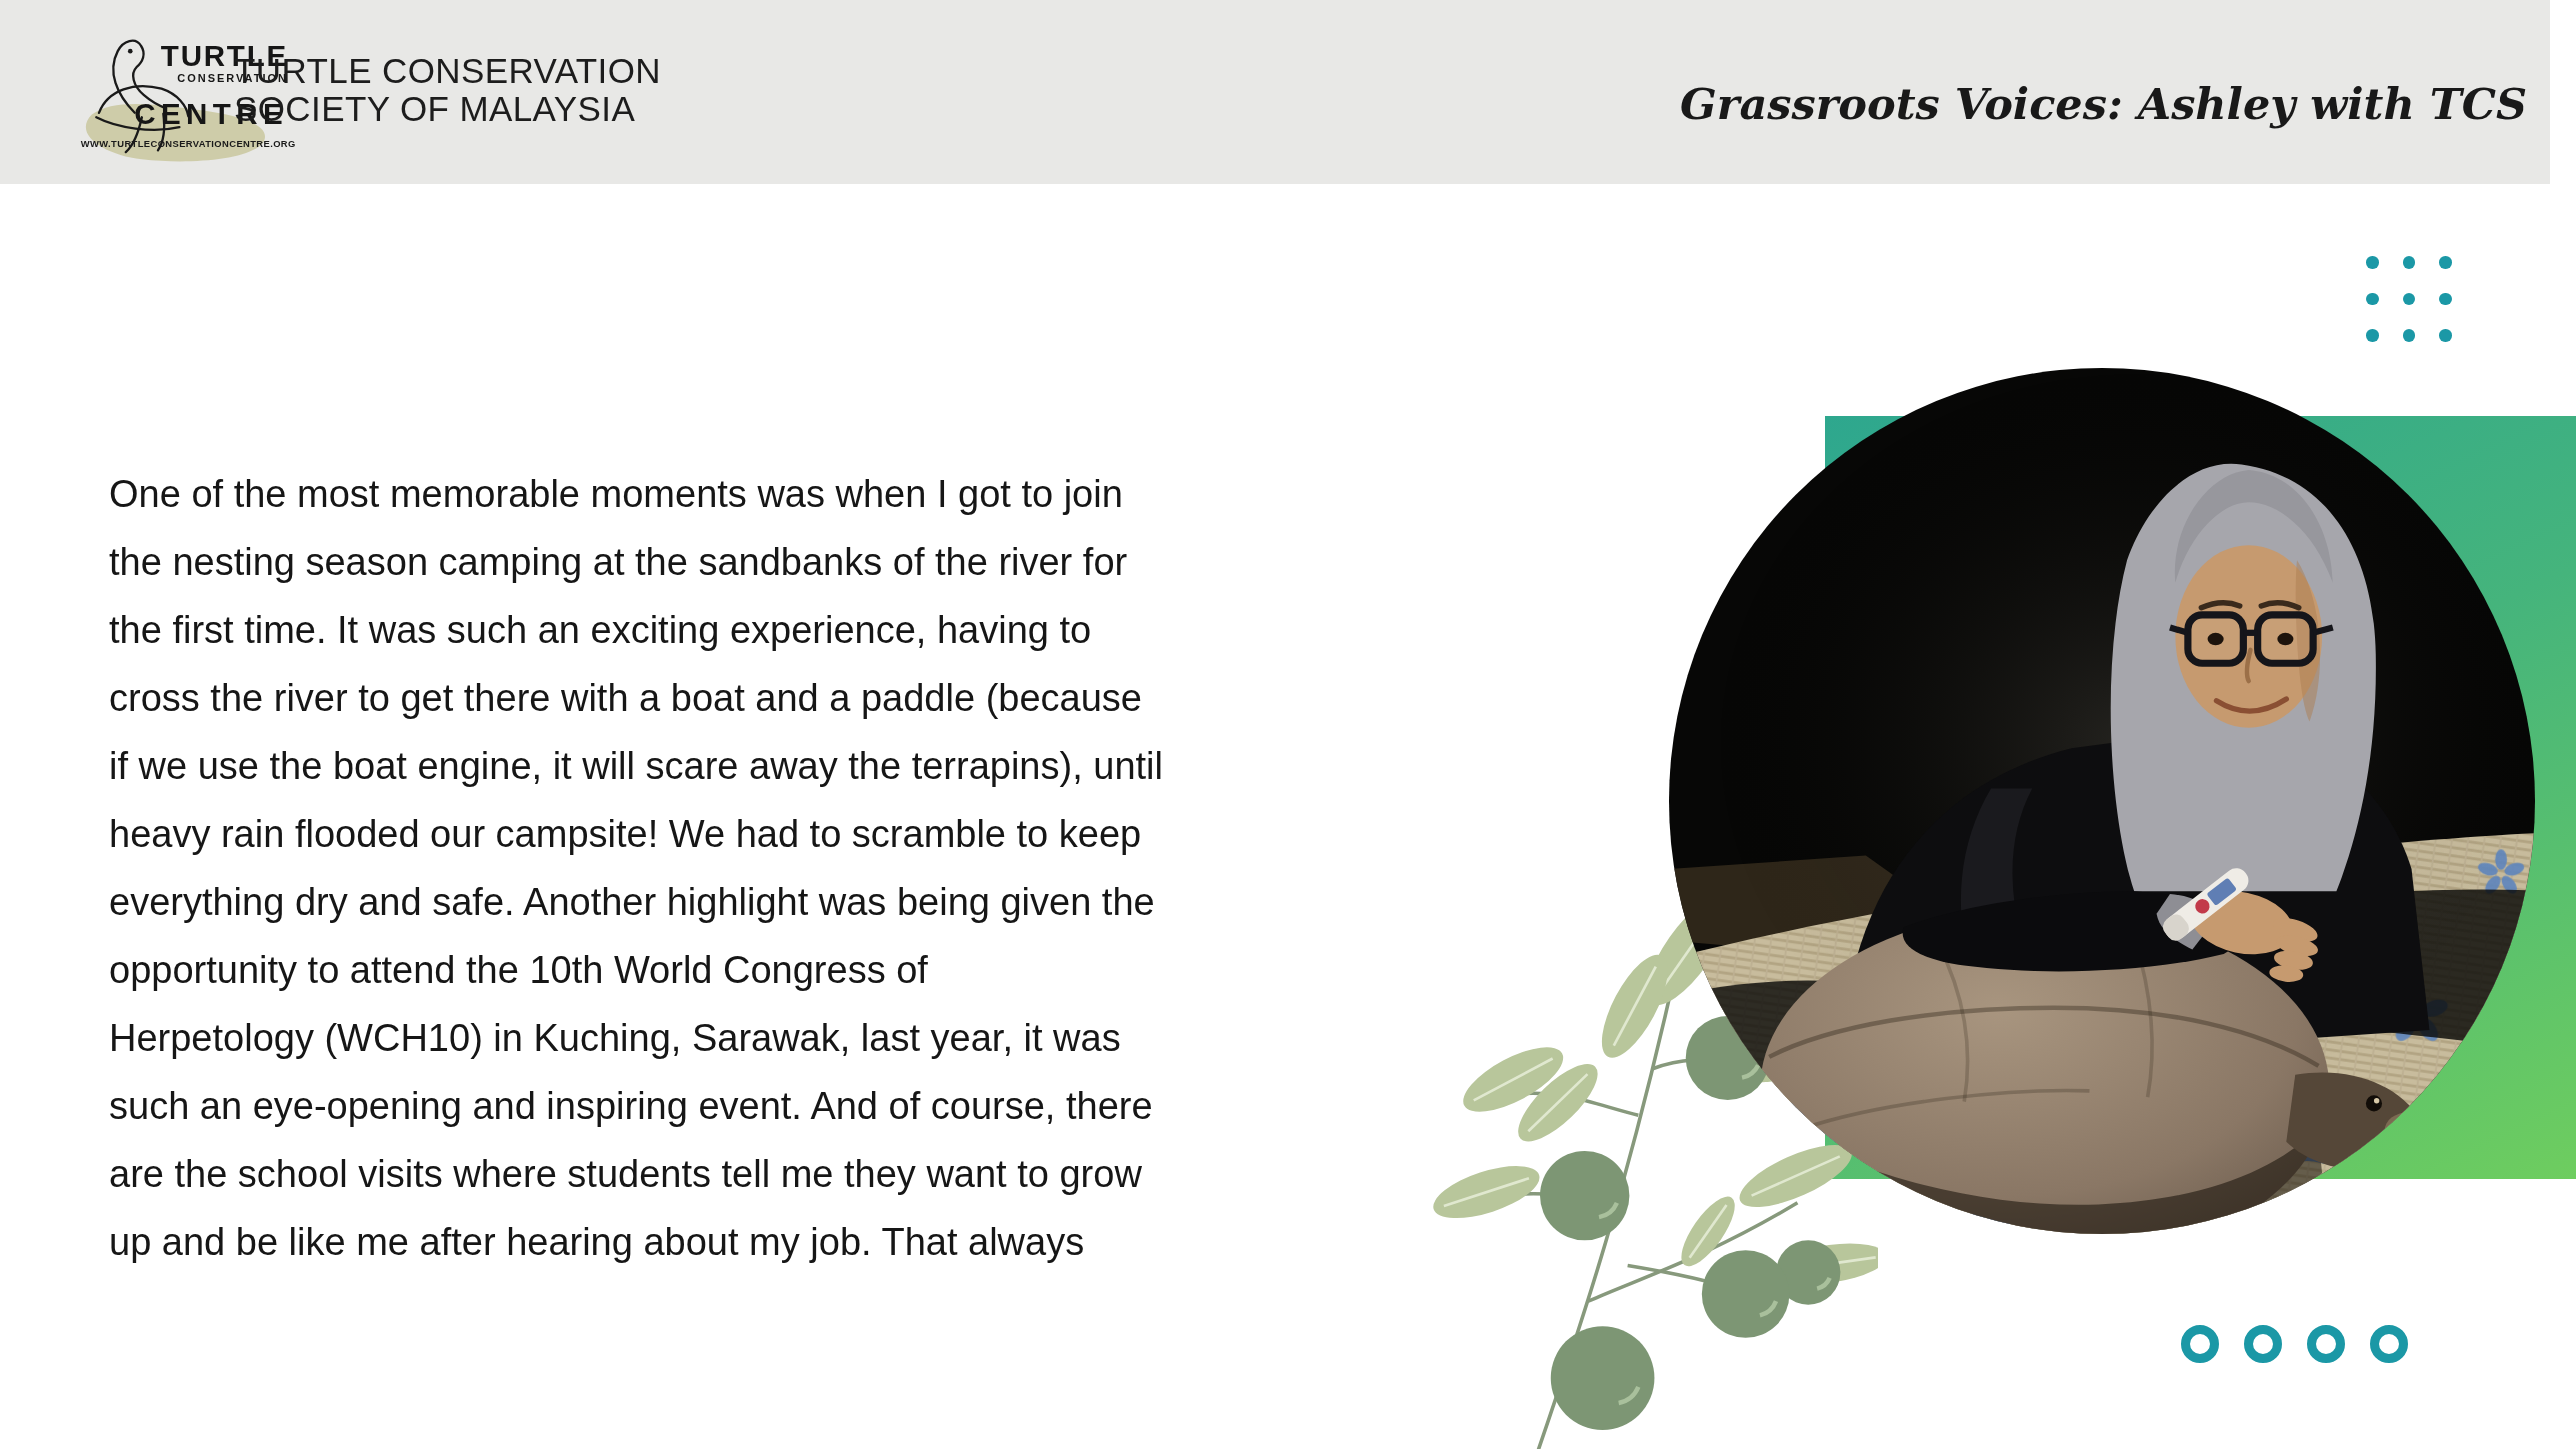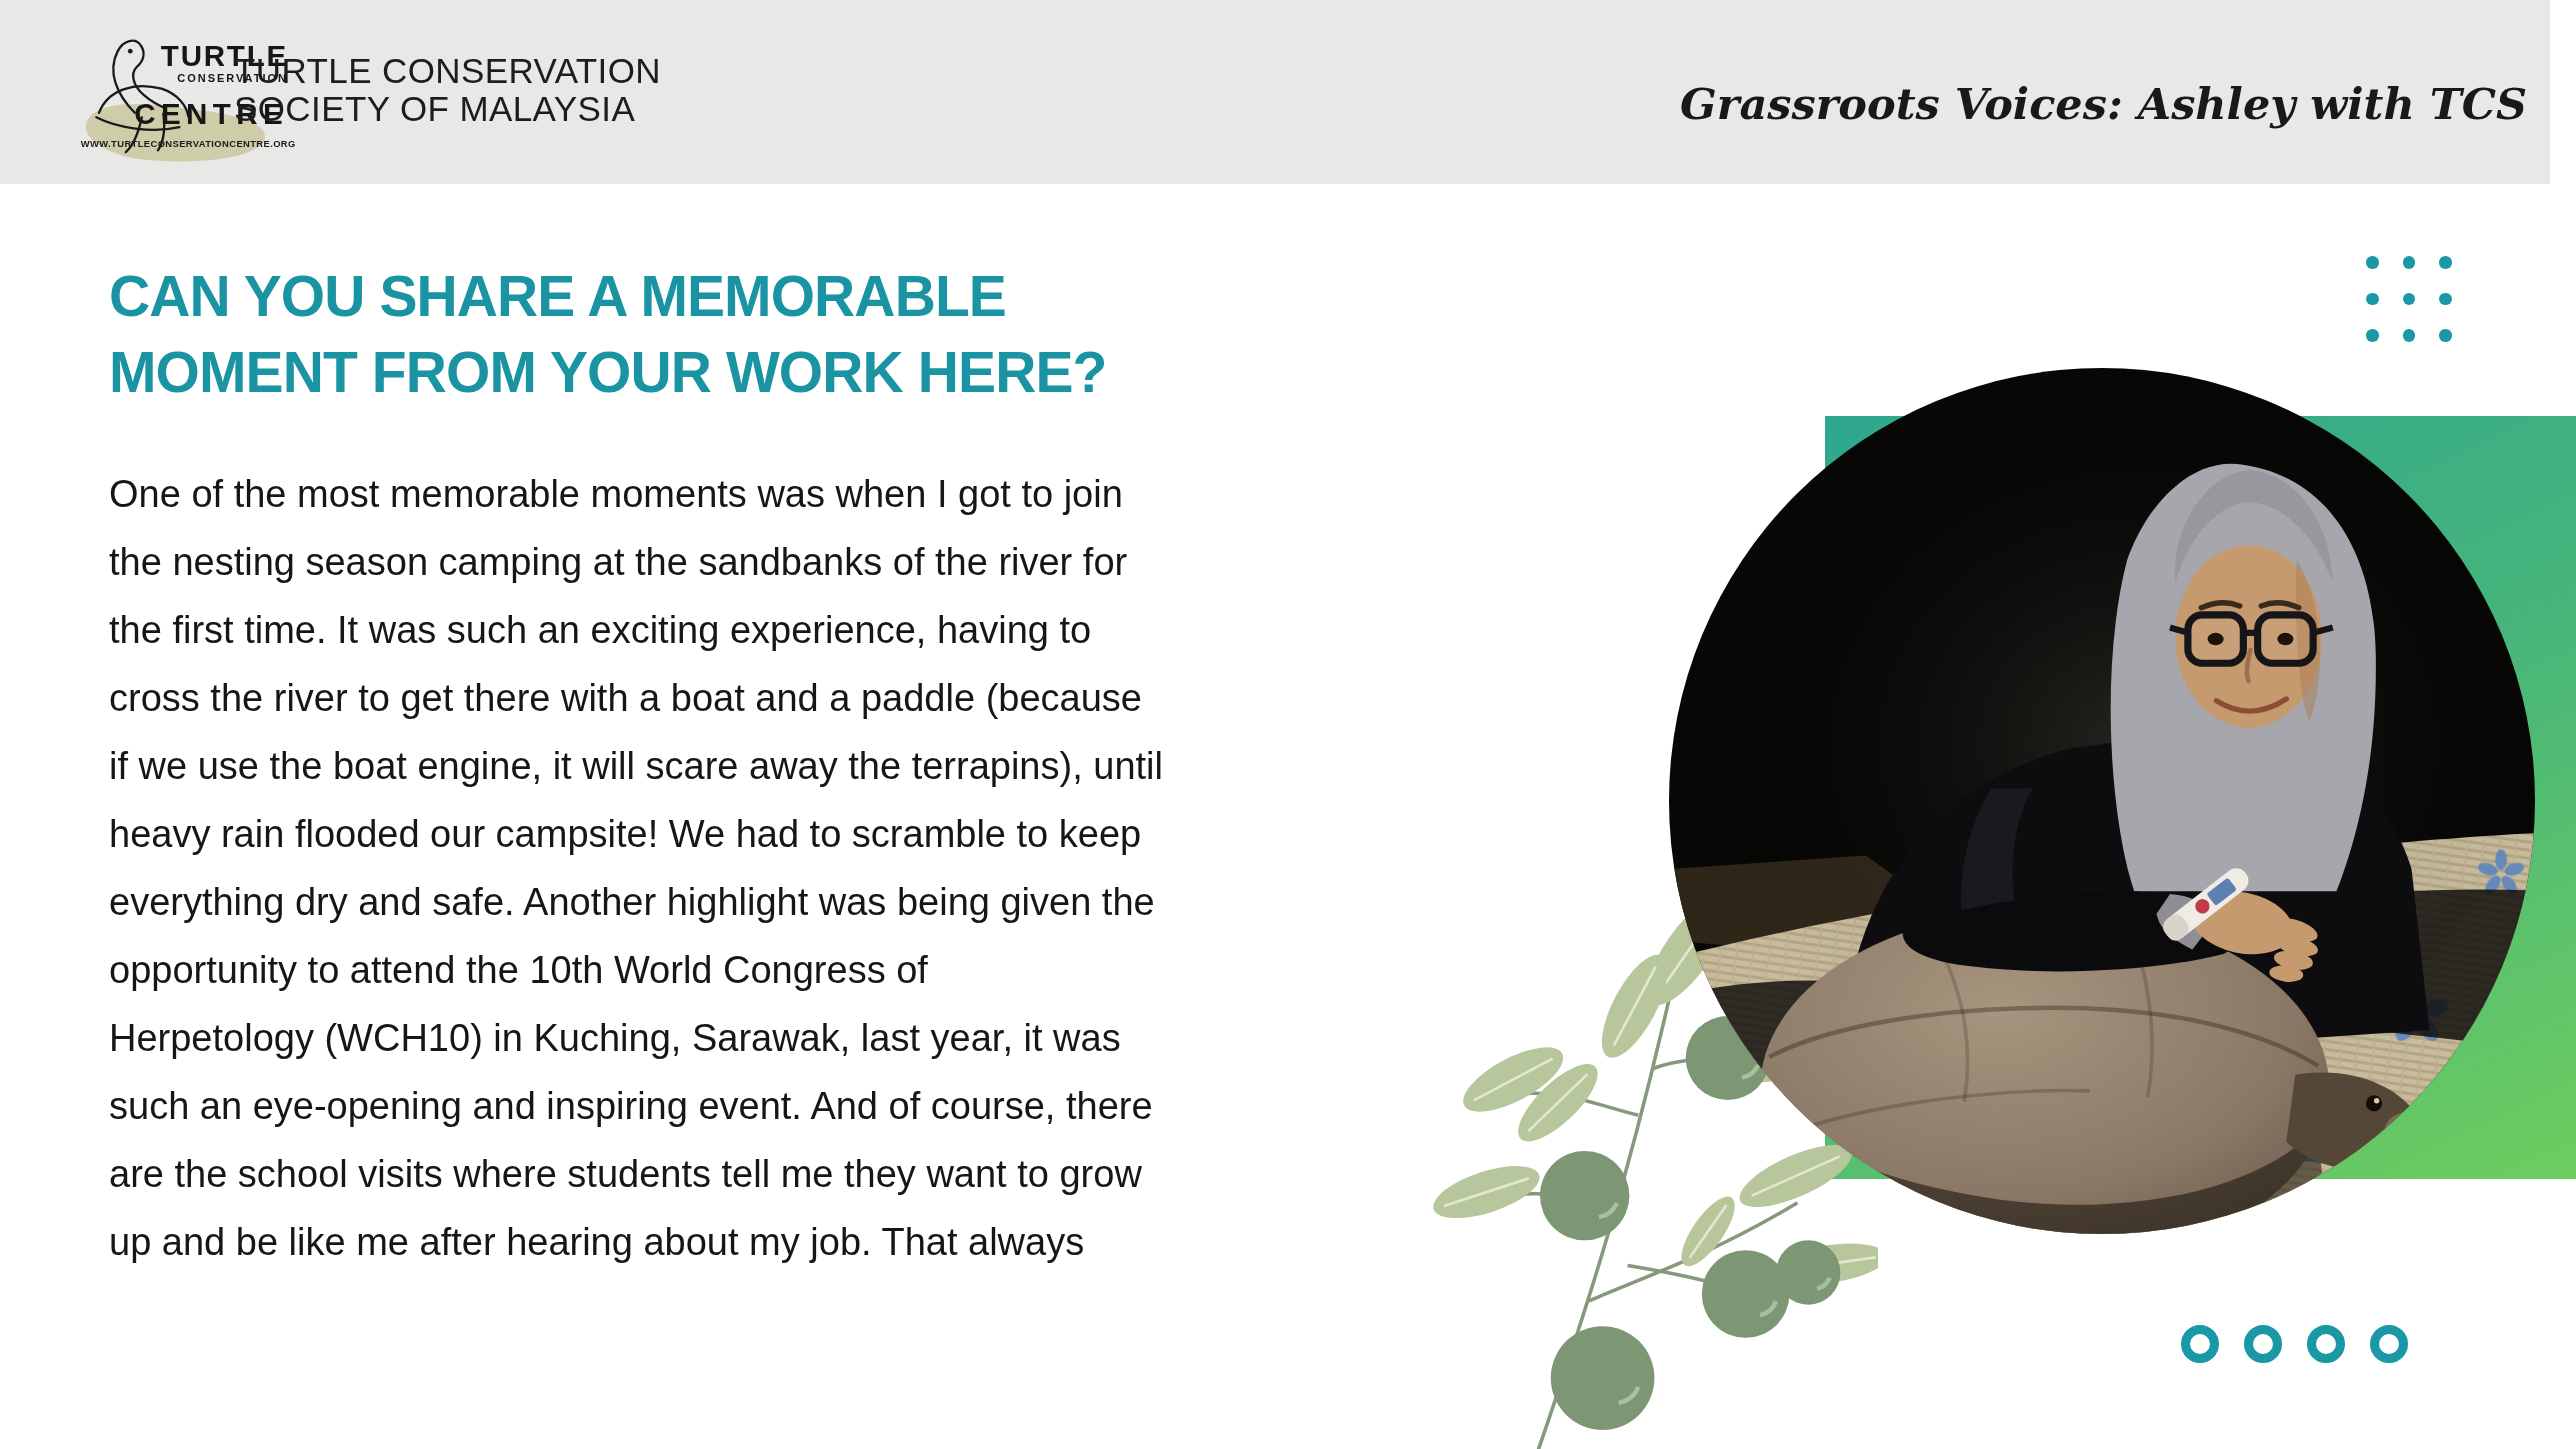--- a/index.html
+++ b/index.html
@@ -80,24 +80,20 @@
       <span class="dot"></span>
       <span class="dot"></span>
       <span class="dot"></span>
       <span class="dot"></span>
       <span class="dot"></span>
       <span class="dot"></span>
       <span class="dot"></span>
       <span class="dot"></span>
     </div>
 
-  <h1 class="question" style="margin:0;">
-    <div>CAN YOU SHARE A MEMORABLE</div>
-    <div>MOMENT FROM YOUR WORK HERE?</div>
-  </h1>
 
   <div class="answer" id="answer-text">
       <div>One of the most memorable moments was when I got to join</div>
       <div>the nesting season camping at the sandbanks of the river for</div>
       <div>the first time. It was such an exciting experience, having to</div>
       <div>cross the river to get there with a boat and a paddle (because</div>
       <div>if we use the boat engine, it will scare away the terrapins), until</div>
       <div>heavy rain flooded our campsite! We had to scramble to keep</div>
       <div>everything dry and safe. Another highlight was being given the</div>
       <div>opportunity to attend the 10th World Congress of</div>

